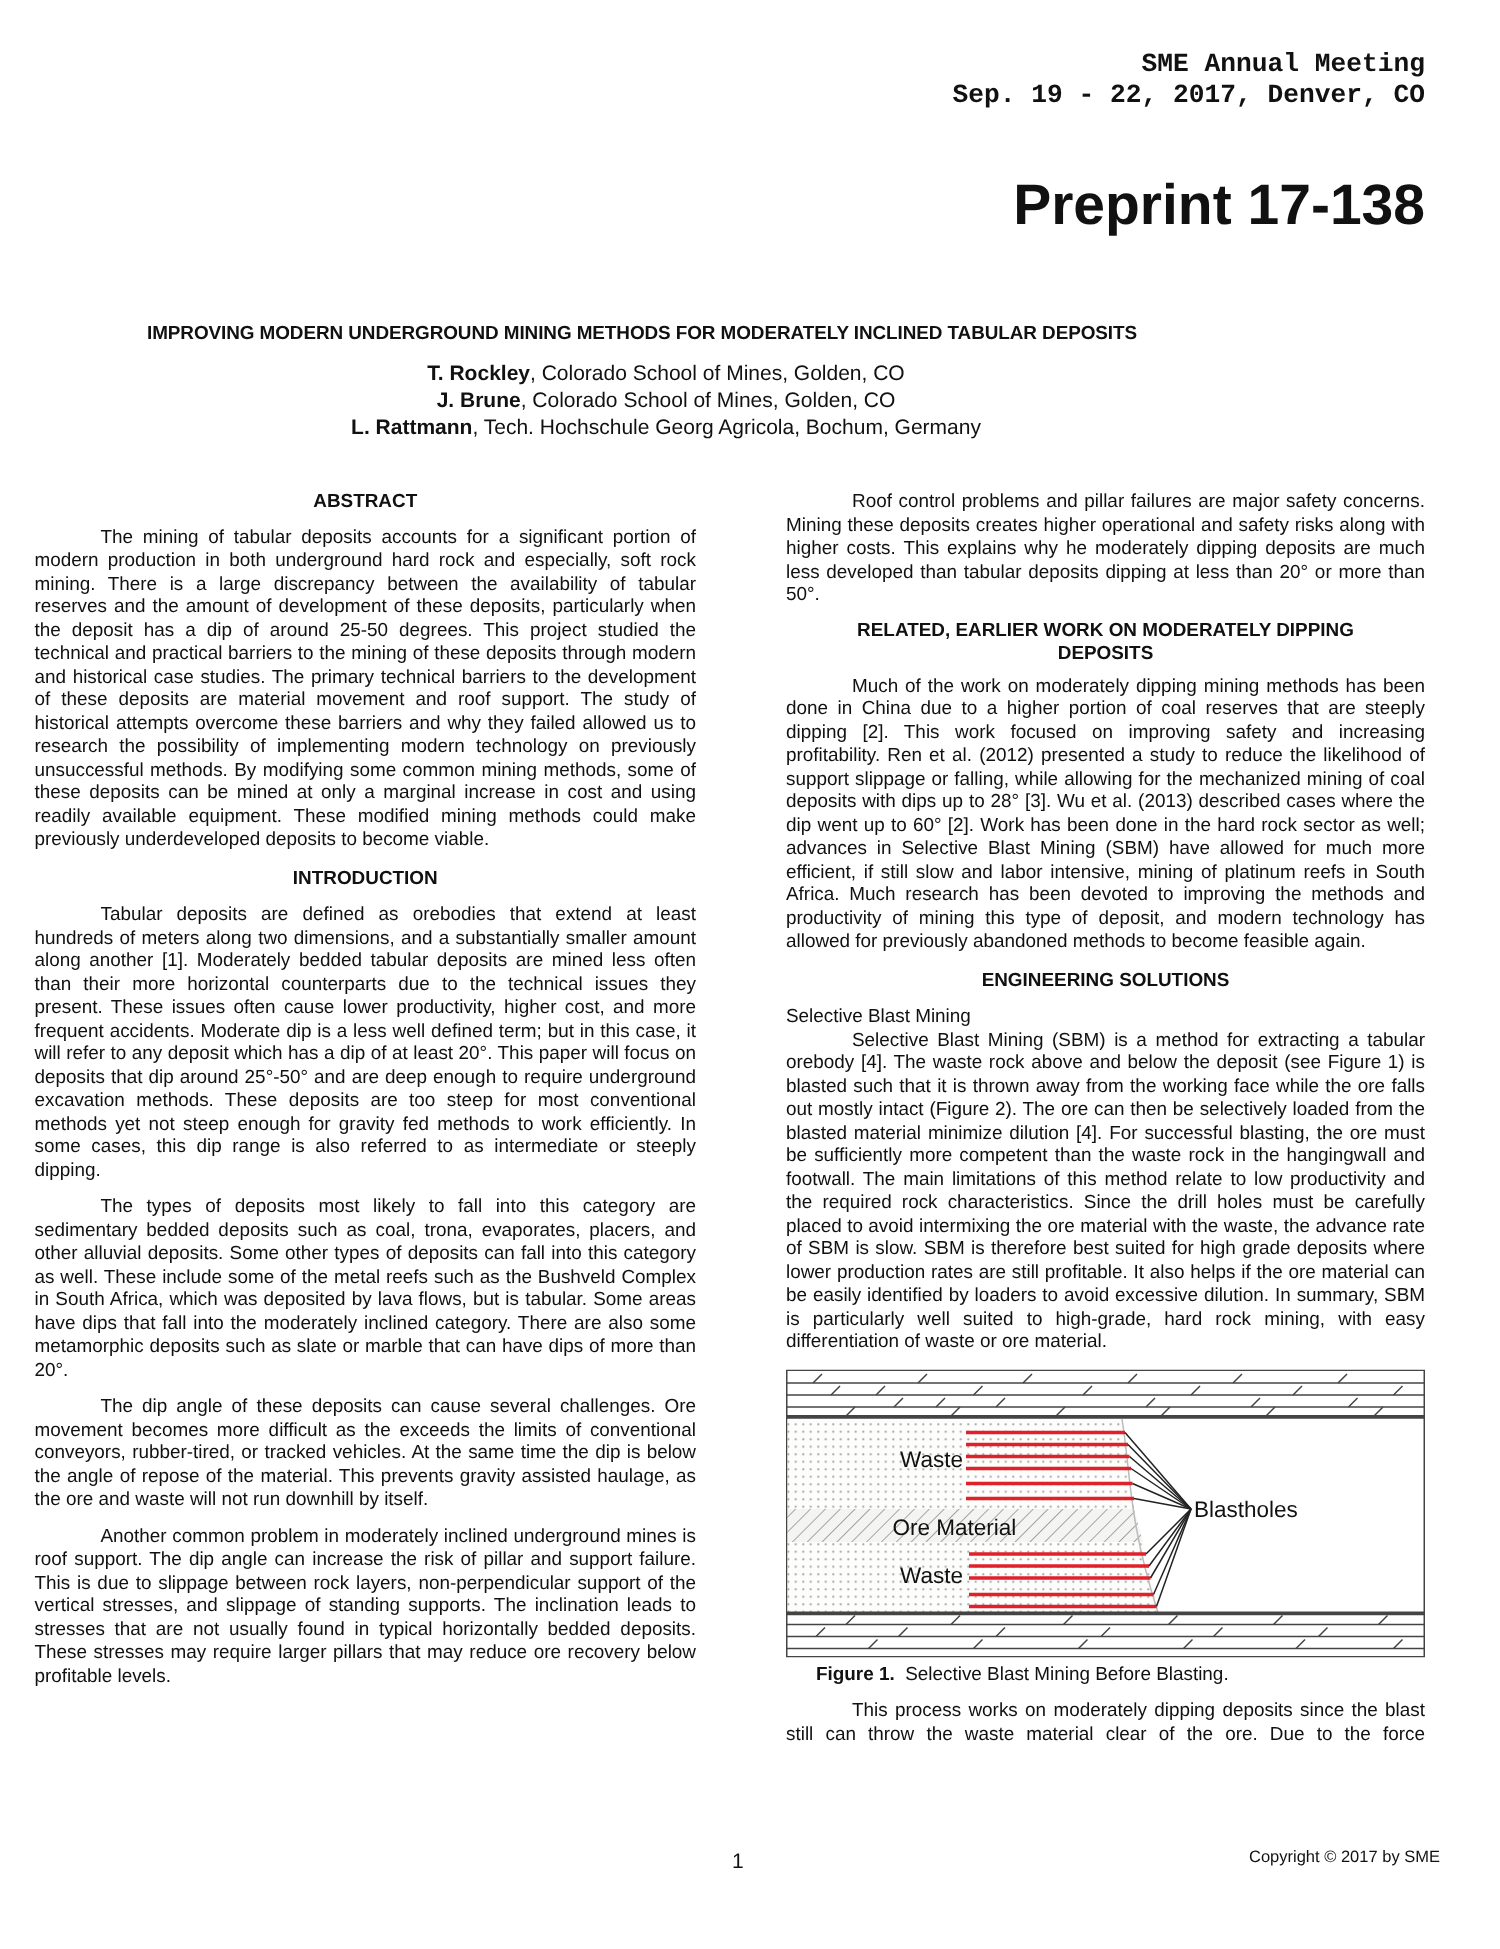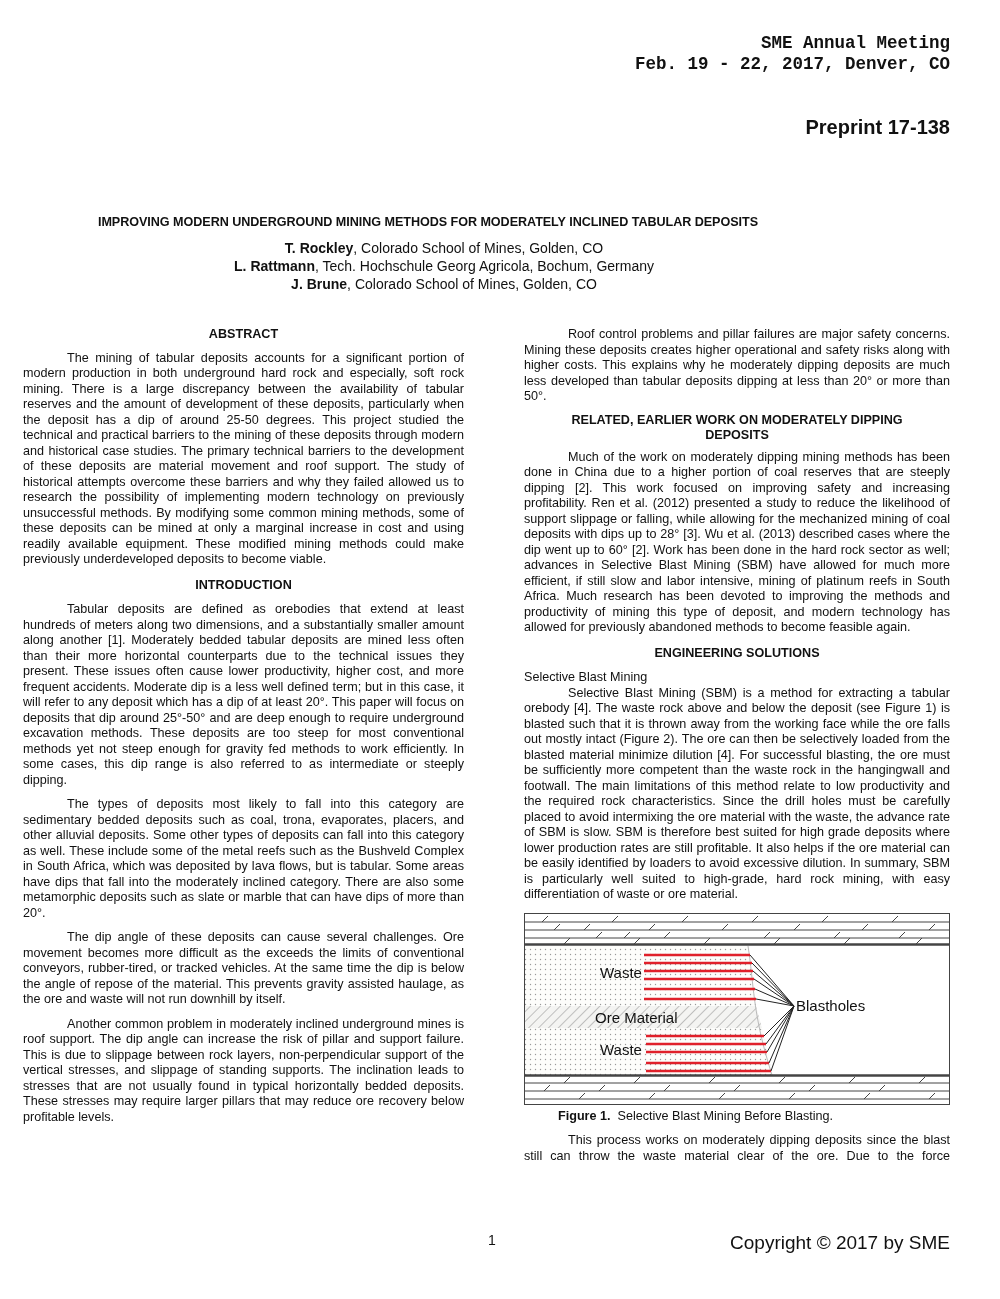--- a/index.html
+++ b/index.html
@@ -1,50 +1,50 @@
 <!DOCTYPE html>
 <html><head>
 <meta charset="utf-8">
 <style>
   html, body { margin: 0; padding: 0; background: #ffffff; }
   body { width: 1000px; height: 1299px; position: relative; overflow: hidden;
          font-family: "Liberation Sans", sans-serif; color: #111; }
   .abs { position: absolute; }
   .hdr-meeting { right: 50px; top: 33px; font-size: 17.5px; font-weight: bold; text-align: right; line-height: 21px; font-family: Liberation Mono, monospace; }
-  .hdr-preprint { right: 50px; top: 116px; font-size: 20px; font-weight: bold; text-align: right; }
+  .hdr-preprint { right: 50px; top: 116px; font-size: 38px; font-weight: bold; text-align: right; }
   .title { left: 0; width: 856px; top: 215px; text-align: center; font-size: 12.6px; font-weight: bold; letter-spacing: -0.05px; }
   .authors { left: 0; width: 888px; top: 239px; text-align: center; font-size: 14px; line-height: 18px; }
   .authors b { font-weight: bold; }
   .col { position: absolute; top: 327px; width: 440px; font-size: 12.6px; line-height: 15.5px; }
   .col.left { left: 23px; width: 441px; }
   .col.right { left: 524px; width: 426px; }
   .sec-h { text-align: center; font-weight: bold; font-size: 12.6px; margin: 0 0 8px 0; }
   .sub-h { font-weight: normal; font-size: 12.6px; margin: 0; }
   p { margin: 0 0 9px 0; text-align: justify; text-indent: 44px; }
   .figure { position: relative; width: 426px; height: 192px; margin: 10px 0 4px 0; }
-  .figcap { font-size: 12.6px; margin: 0 0 9px 14px; padding-left: 20px; }
+  .figcap { font-size: 12.6px; margin: 0 0 9px 0; padding-left: 20px; }
   .figcap b { font-weight: bold; }
   .footer-page { left: 488px; top: 1232px; font-size: 14px; }
-  .footer-copy { right: 50px; top: 1232px; font-size: 19px; }
+  .footer-copy { right: 40px; top: 1232px; font-size: 11px; }
 </style>
 </head>
 <body>
 
 <div class="abs hdr-meeting">
   <div>SME Annual Meeting</div>
-  <div>Feb. 19 - 22, 2017, Denver, CO</div>
+  <div>Sep. 19 - 22, 2017, Denver, CO</div>
 </div>
 <div class="abs hdr-preprint">Preprint 17-138</div>
 
 <div class="abs title">IMPROVING MODERN UNDERGROUND MINING METHODS FOR MODERATELY INCLINED TABULAR DEPOSITS</div>
 
 <div class="abs authors">
   <div><b>T. Rockley</b><span>, Colorado School of Mines, Golden, CO</span></div>
+  <div><b>J. Brune</b><span>, Colorado School of Mines, Golden, CO</span></div>
   <div><b>L. Rattmann</b><span>, Tech. Hochschule Georg Agricola, Bochum, Germany</span></div>
-  <div><b>J. Brune</b><span>, Colorado School of Mines, Golden, CO</span></div>
 </div>
 
 <div class="col left">
   <div class="sec-h">ABSTRACT</div>
   <p style="margin-bottom:10px">The mining of tabular deposits accounts for a significant portion of modern production in both underground hard rock and especially, soft rock mining. There is a large discrepancy between the availability of tabular reserves and the amount of development of these deposits, particularly when the deposit has a dip of around 25-50 degrees. This project studied the technical and practical barriers to the mining of these deposits through modern and historical case studies. The primary technical barriers to the development of these deposits are material movement and roof support. The study of historical attempts overcome these barriers and why they failed allowed us to research the possibility of implementing modern technology on previously unsuccessful methods. By modifying some common mining methods, some of these deposits can be mined at only a marginal increase in cost and using readily available equipment. These modified mining methods could make previously underdeveloped deposits to become viable.</p>
 
   <div class="sec-h" style="margin-bottom:9px">INTRODUCTION</div>
   <p>Tabular deposits are defined as orebodies that extend at least hundreds of meters along two dimensions, and a substantially smaller amount along another [1]. Moderately bedded tabular deposits are mined less often than their more horizontal counterparts due to the technical issues they present. These issues often cause lower productivity, higher cost, and more frequent accidents. Moderate dip is a less well defined term; but in this case, it will refer to any deposit which has a dip of at least 20°. This paper will focus on deposits that dip around 25°-50° and are deep enough to require underground excavation methods. These deposits are too steep for most conventional methods yet not steep enough for gravity fed methods to work efficiently. In some cases, this dip range is also referred to as intermediate or steeply dipping.</p>
   <p>The types of deposits most likely to fall into this category are sedimentary bedded deposits such as coal, trona, evaporates, placers, and other alluvial deposits. Some other types of deposits can fall into this category as well. These include some of the metal reefs such as the Bushveld Complex in South Africa, which was deposited by lava flows, but is tabular. Some areas have dips that fall into the moderately inclined category. There are also some metamorphic deposits such as slate or marble that can have dips of more than 20°.</p>
   <p>The dip angle of these deposits can cause several challenges. Ore movement becomes more difficult as the exceeds the limits of conventional conveyors, rubber-tired, or tracked vehicles. At the same time the dip is below the angle of repose of the material. This prevents gravity assisted haulage, as the ore and waste will not run downhill by itself.</p>

